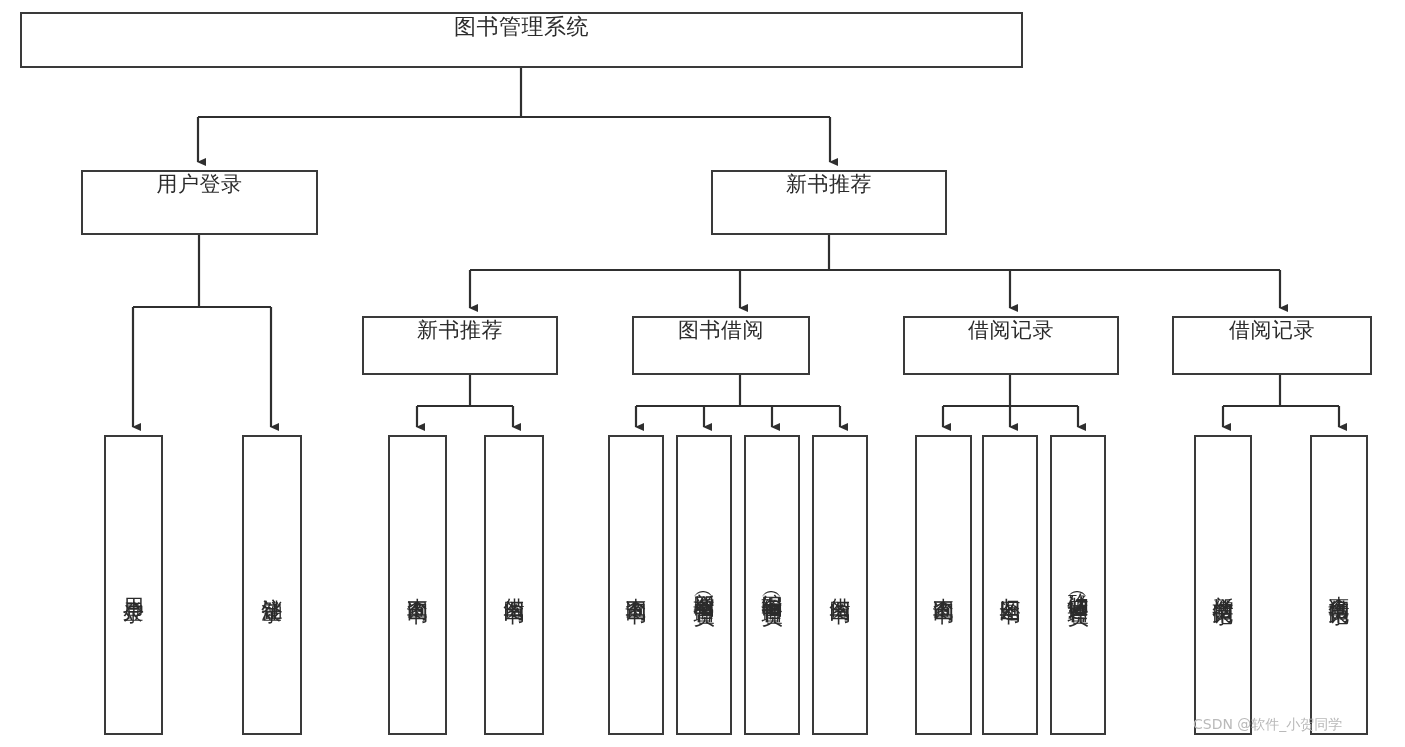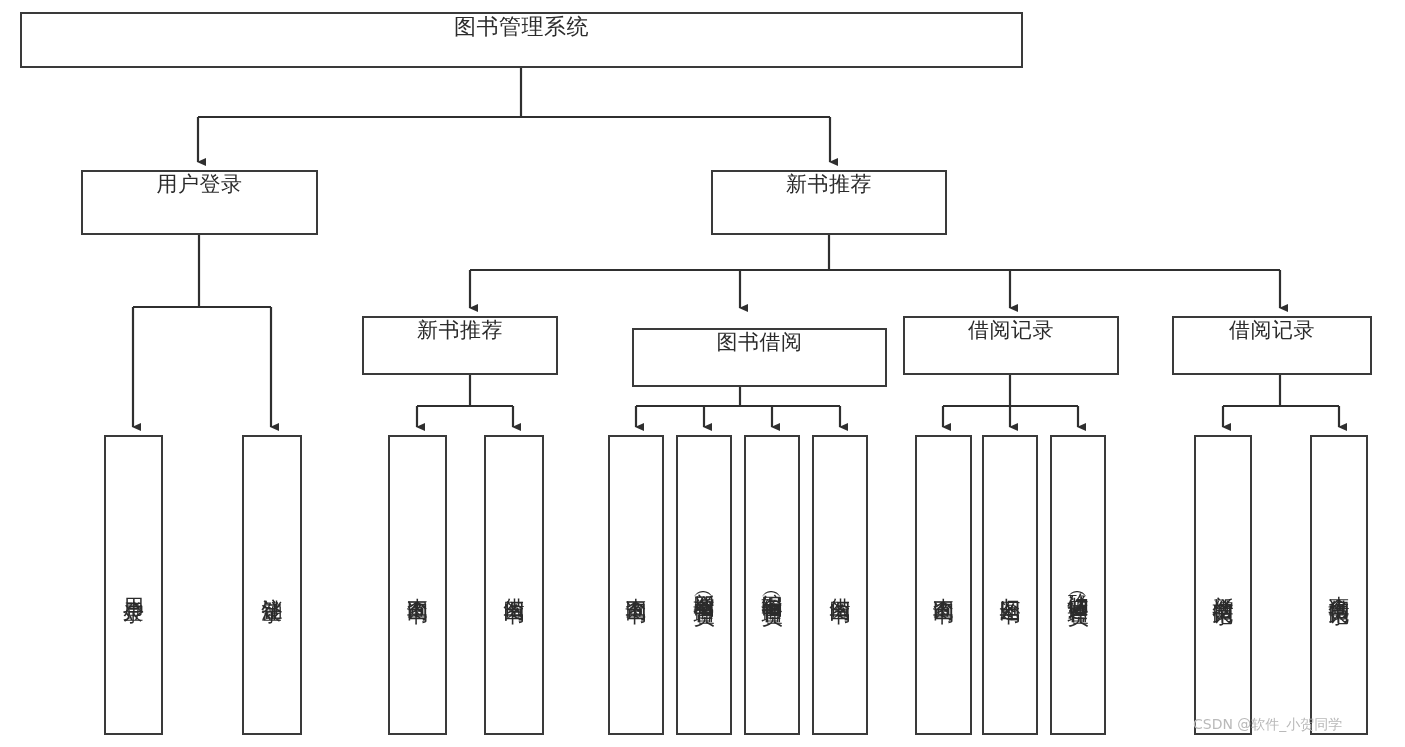--- a/index.html
+++ b/index.html
@@ -134,21 +134,21 @@
   <div class="node horiz" style="left:81px; top:170px; width:237px; height:65px;">
     <span class="node-label">用户登录</span>
   </div>
   <div class="node horiz" style="left:711px; top:170px; width:236px; height:65px;">
     <span class="node-label">新书推荐</span>
   </div>
 
   <div class="node horiz" style="left:362px; top:316px; width:196px; height:59px;">
     <span class="node-label">新书推荐</span>
   </div>
-  <div class="node horiz" style="left:632px; top:328px; width:255px; height:59px;">
+  <div class="node horiz" style="left:632px; top:316px; width:178px; height:59px;">
     <span class="node-label">图书借阅</span>
   </div>
   <div class="node horiz" style="left:903px; top:316px; width:216px; height:59px;">
     <span class="node-label">借阅记录</span>
   </div>
   <div class="node horiz" style="left:1172px; top:316px; width:200px; height:59px;">
     <span class="node-label">借阅记录</span>
   </div>
 
   <div class="node vert" style="left:104px; top:435px; width:59px; height:300px;">

